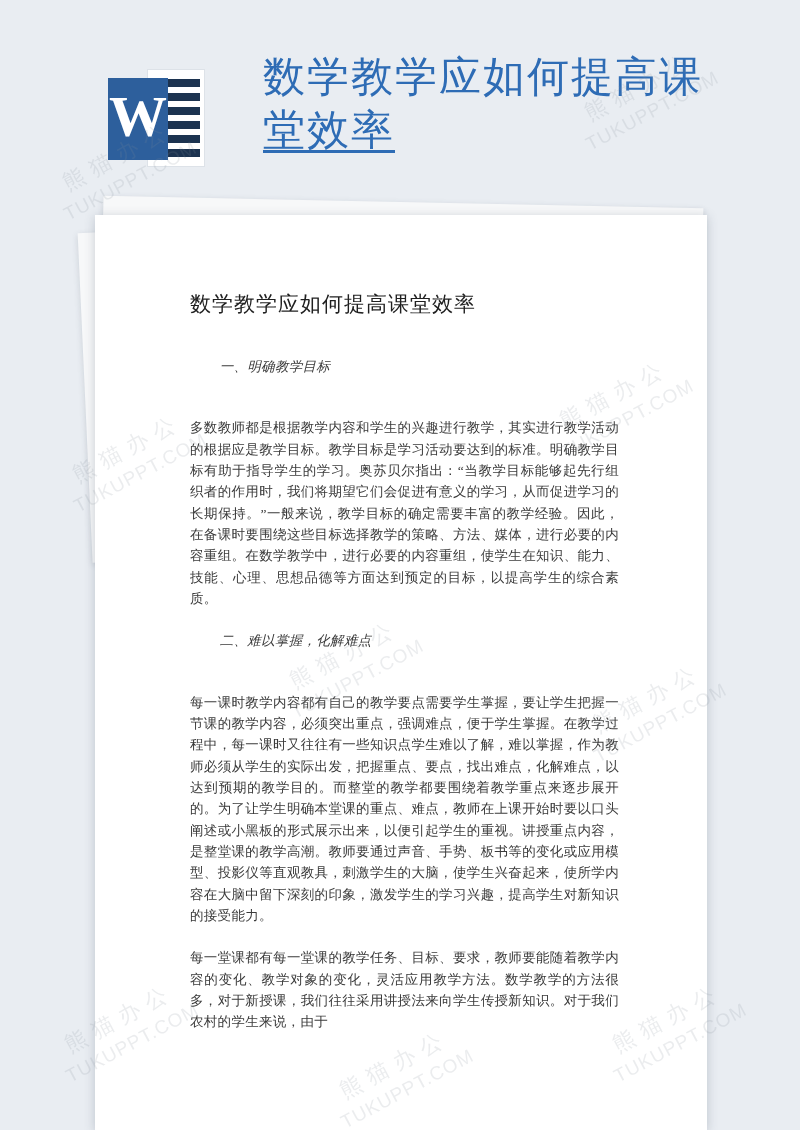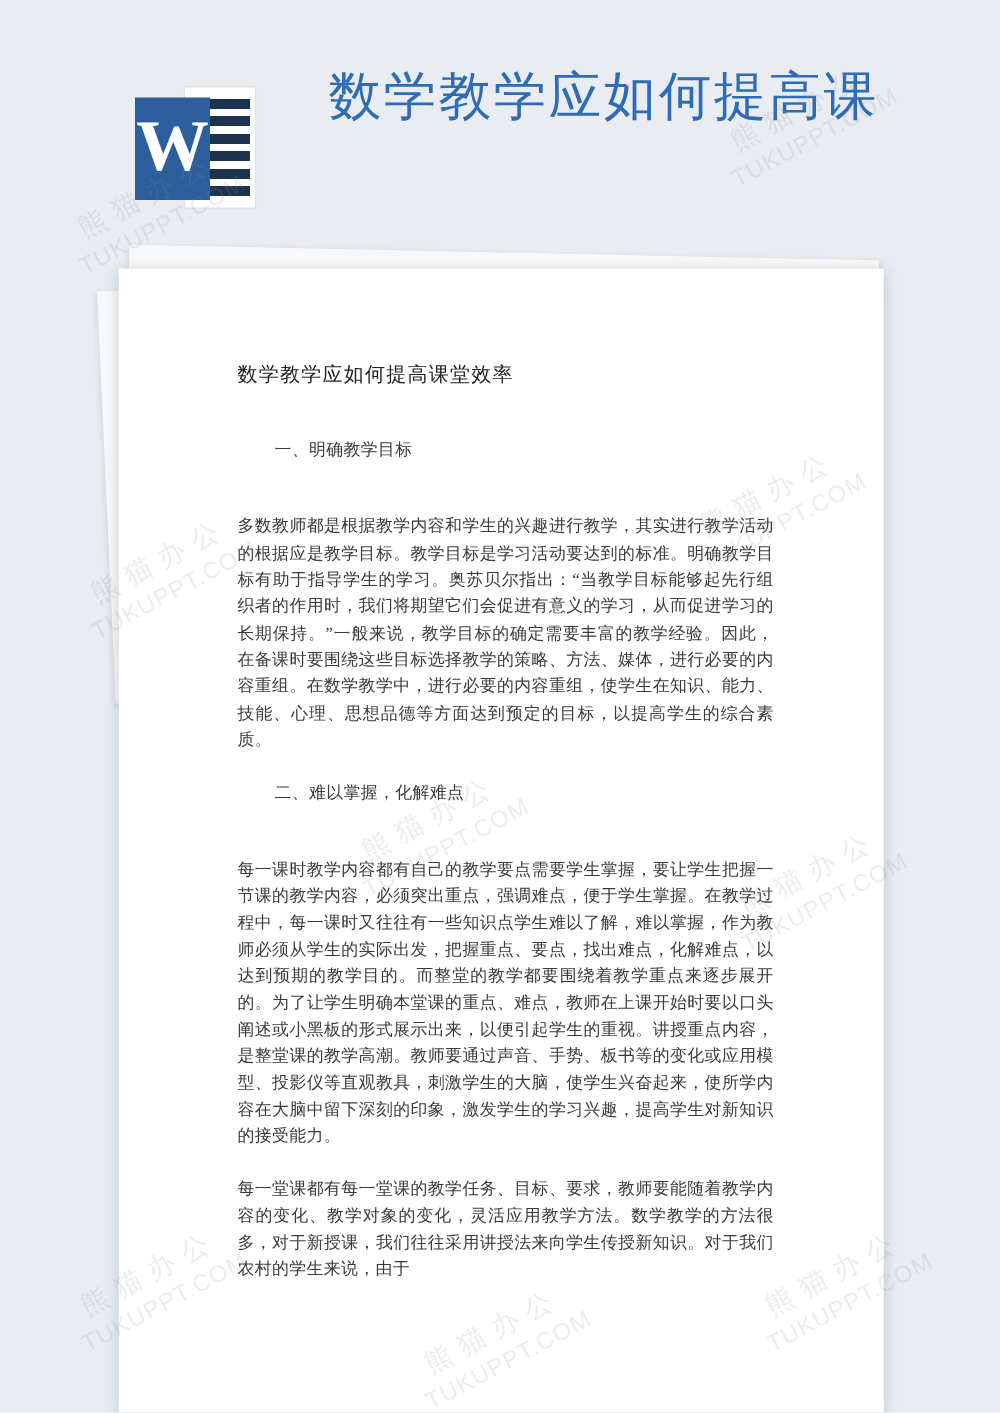--- a/index.html
+++ b/index.html
@@ -47,24 +47,24 @@
     position:absolute; left:95px; top:215px; width:612px; height:915px;
     background:#ffffff;
     box-shadow: 0 2px 10px rgba(60,70,90,0.25);
     box-sizing:border-box;
     padding:75px 88px 40px 95px;
     font-family:"Liberation Serif", serif;
     color: var(--body-text, #3a3a3a);
   }
   .doc-title {
     margin:0 0 38px 0;
-    font-size:16px; font-weight:500; color:#202020; letter-spacing:1px;
+    font-size:21px; font-weight:500; color:#202020; letter-spacing:1px;
   }
   .paper p { margin:0 0 21px 0; font-size:13.5px; line-height:1.58; text-align:justify; letter-spacing:0.3px; }
-  .paper p.heading { margin:0 0 40px 0; text-indent:2.2em; }
+  .paper p.heading { margin:0 0 40px 0; text-indent:2.2em;font-style:italic; }
 
   
   .watermarks { position:absolute; inset:0; pointer-events:none; z-index:30; }
   .wm {
     position:absolute; width:210px; text-align:center;
     transform:rotate(-28deg);
     color: var(--watermark, rgba(132,141,153,0.38));
     opacity:0.42;
     font-family:"Liberation Sans", sans-serif;
   }
@@ -77,21 +77,21 @@
 <div class="screen">
 
   <div class="header">
     <div class="word-icon">
       <div class="wi-page"></div>
       <div class="wi-lines"></div>
       <div class="wi-square">
         <span class="wi-w">W</span>
       </div>
     </div>
-    <h1 class="header-title"><span>数学教学应如何提高课</span><br></h1>
+    <h1 class="header-title"><span>数学教学应如何提高课</span><br><span class="u">堂效率</span></h1>
   </div>
 
   <div class="sheet sheet-behind-right"></div>
   <div class="sheet sheet-behind-left"></div>
 
   <article class="paper">
     <h2 class="doc-title">数学教学应如何提高课堂效率</h2>
     <p class="heading">一、明确教学目标</p>
     <p class="body">多数教师都是根据教学内容和学生的兴趣进行教学，其实进行教学活动的根据应是教学目标。教学目标是学习活动要达到的标准。明确教学目标有助于指导学生的学习。奥苏贝尔指出：“当教学目标能够起先行组织者的作用时，我们将期望它们会促进有意义的学习，从而促进学习的长期保持。”一般来说，教学目标的确定需要丰富的教学经验。因此，在备课时要围绕这些目标选择教学的策略、方法、媒体，进行必要的内容重组。在数学教学中，进行必要的内容重组，使学生在知识、能力、技能、心理、思想品德等方面达到预定的目标，以提高学生的综合素质。</p>
     <p class="heading">二、难以掌握，化解难点</p>

